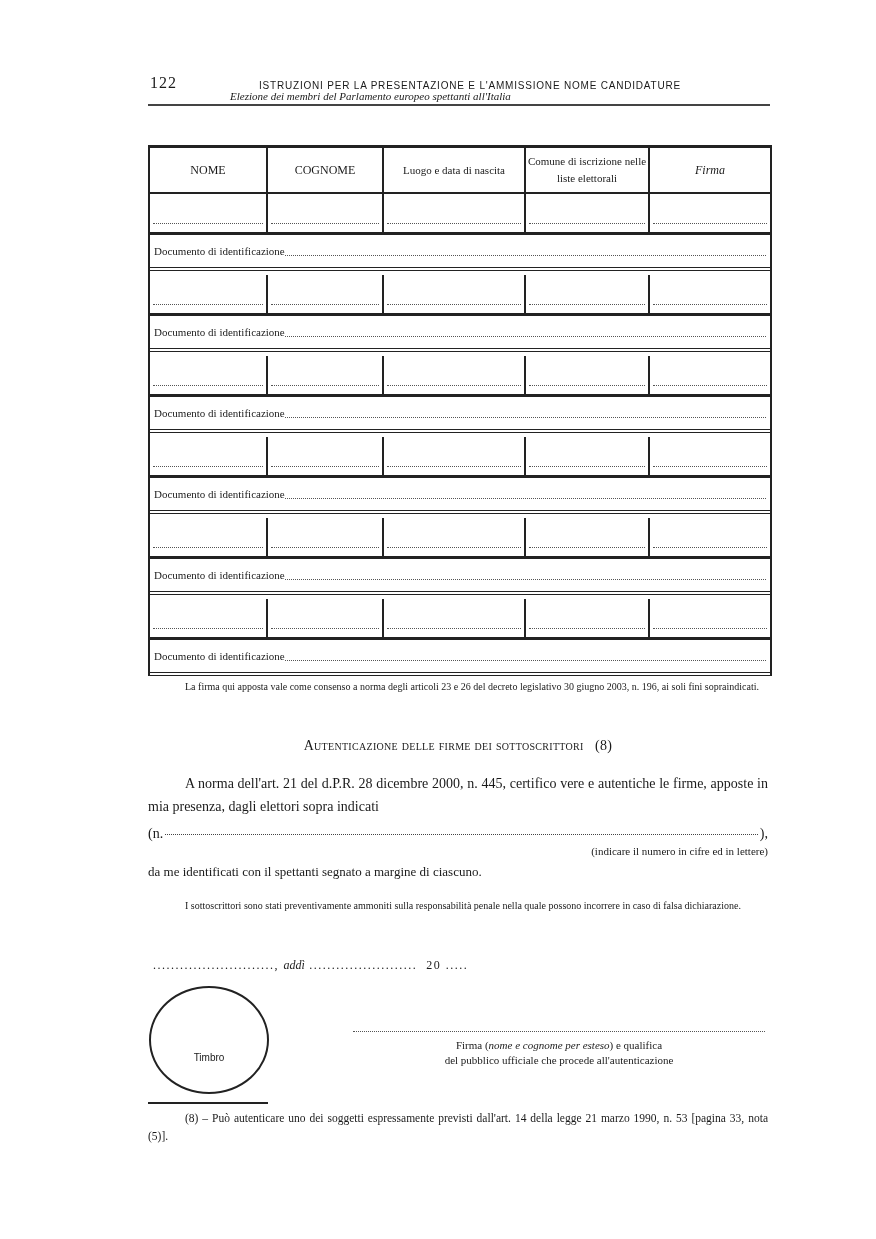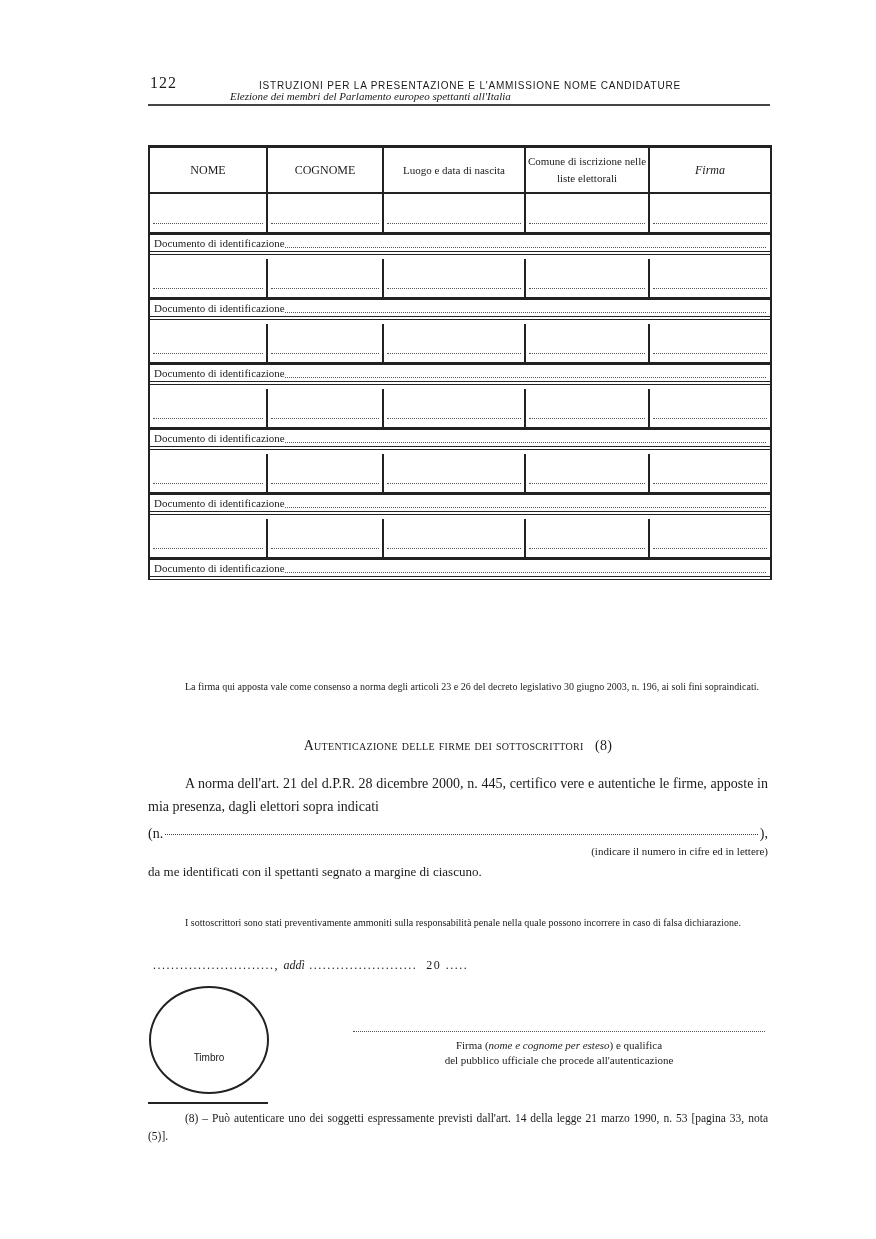--- a/index.html
+++ b/index.html
@@ -51,21 +51,21 @@
   }
   .head-row .small { font-size: 11px; }
   .head-row .italic { font-style: italic; }
   .entry-row { height: 38px; border-bottom: 3px solid #222; }
   .entry-row > div { position: relative; }
   .dots {
     position: absolute; left: 3px; right: 3px; bottom: 8px;
     border-bottom: 1px dotted #555;
   }
   .doc-row {
-    height: 20px; box-sizing: border-box; position: relative;
+    height: 36px; box-sizing: border-box; position: relative;
     border-bottom: 4px double #222;
     display: flex; align-items: center;
   }
   .doc-label {
     font-size: 11px; padding-left: 4px; white-space: nowrap;
     font-family: "Liberation Serif", serif;
   }
   .doc-dots {
     flex: 1; margin-right: 4px; margin-top: 8px;
     border-bottom: 1px dotted #555;
@@ -283,21 +283,21 @@
 
 <div class="n-line">
   <span>(n.</span>
   <span class="fill"></span>
   <span>),</span>
 </div>
 <div class="n-hint">(indicare il numero in cifre ed in lettere)</div>
 
 <div class="text-block" style="top:862px; font-size:13px;">da me identificati con il spettanti segnato a margine di ciascuno.</div>
 
-<div class="text-block indent" style="top:896px;margin-top:17px;">I sottoscrittori sono stati preventivamente ammoniti sulla responsabilità penale nella quale possono incorrere in caso di falsa dichiarazione.</div>
+<div class="text-block indent" style="top:896px;">I sottoscrittori sono stati preventivamente ammoniti sulla responsabilità penale nella quale possono incorrere in caso di falsa dichiarazione.</div>
 
 <div class="place-date">
   <span>...........................,</span>
   <i>addì</i>
   <span>........................</span>
   &nbsp;<span>20 .....</span>
 </div>
 
 <div class="stamp">
   <span>Timbro</span>

